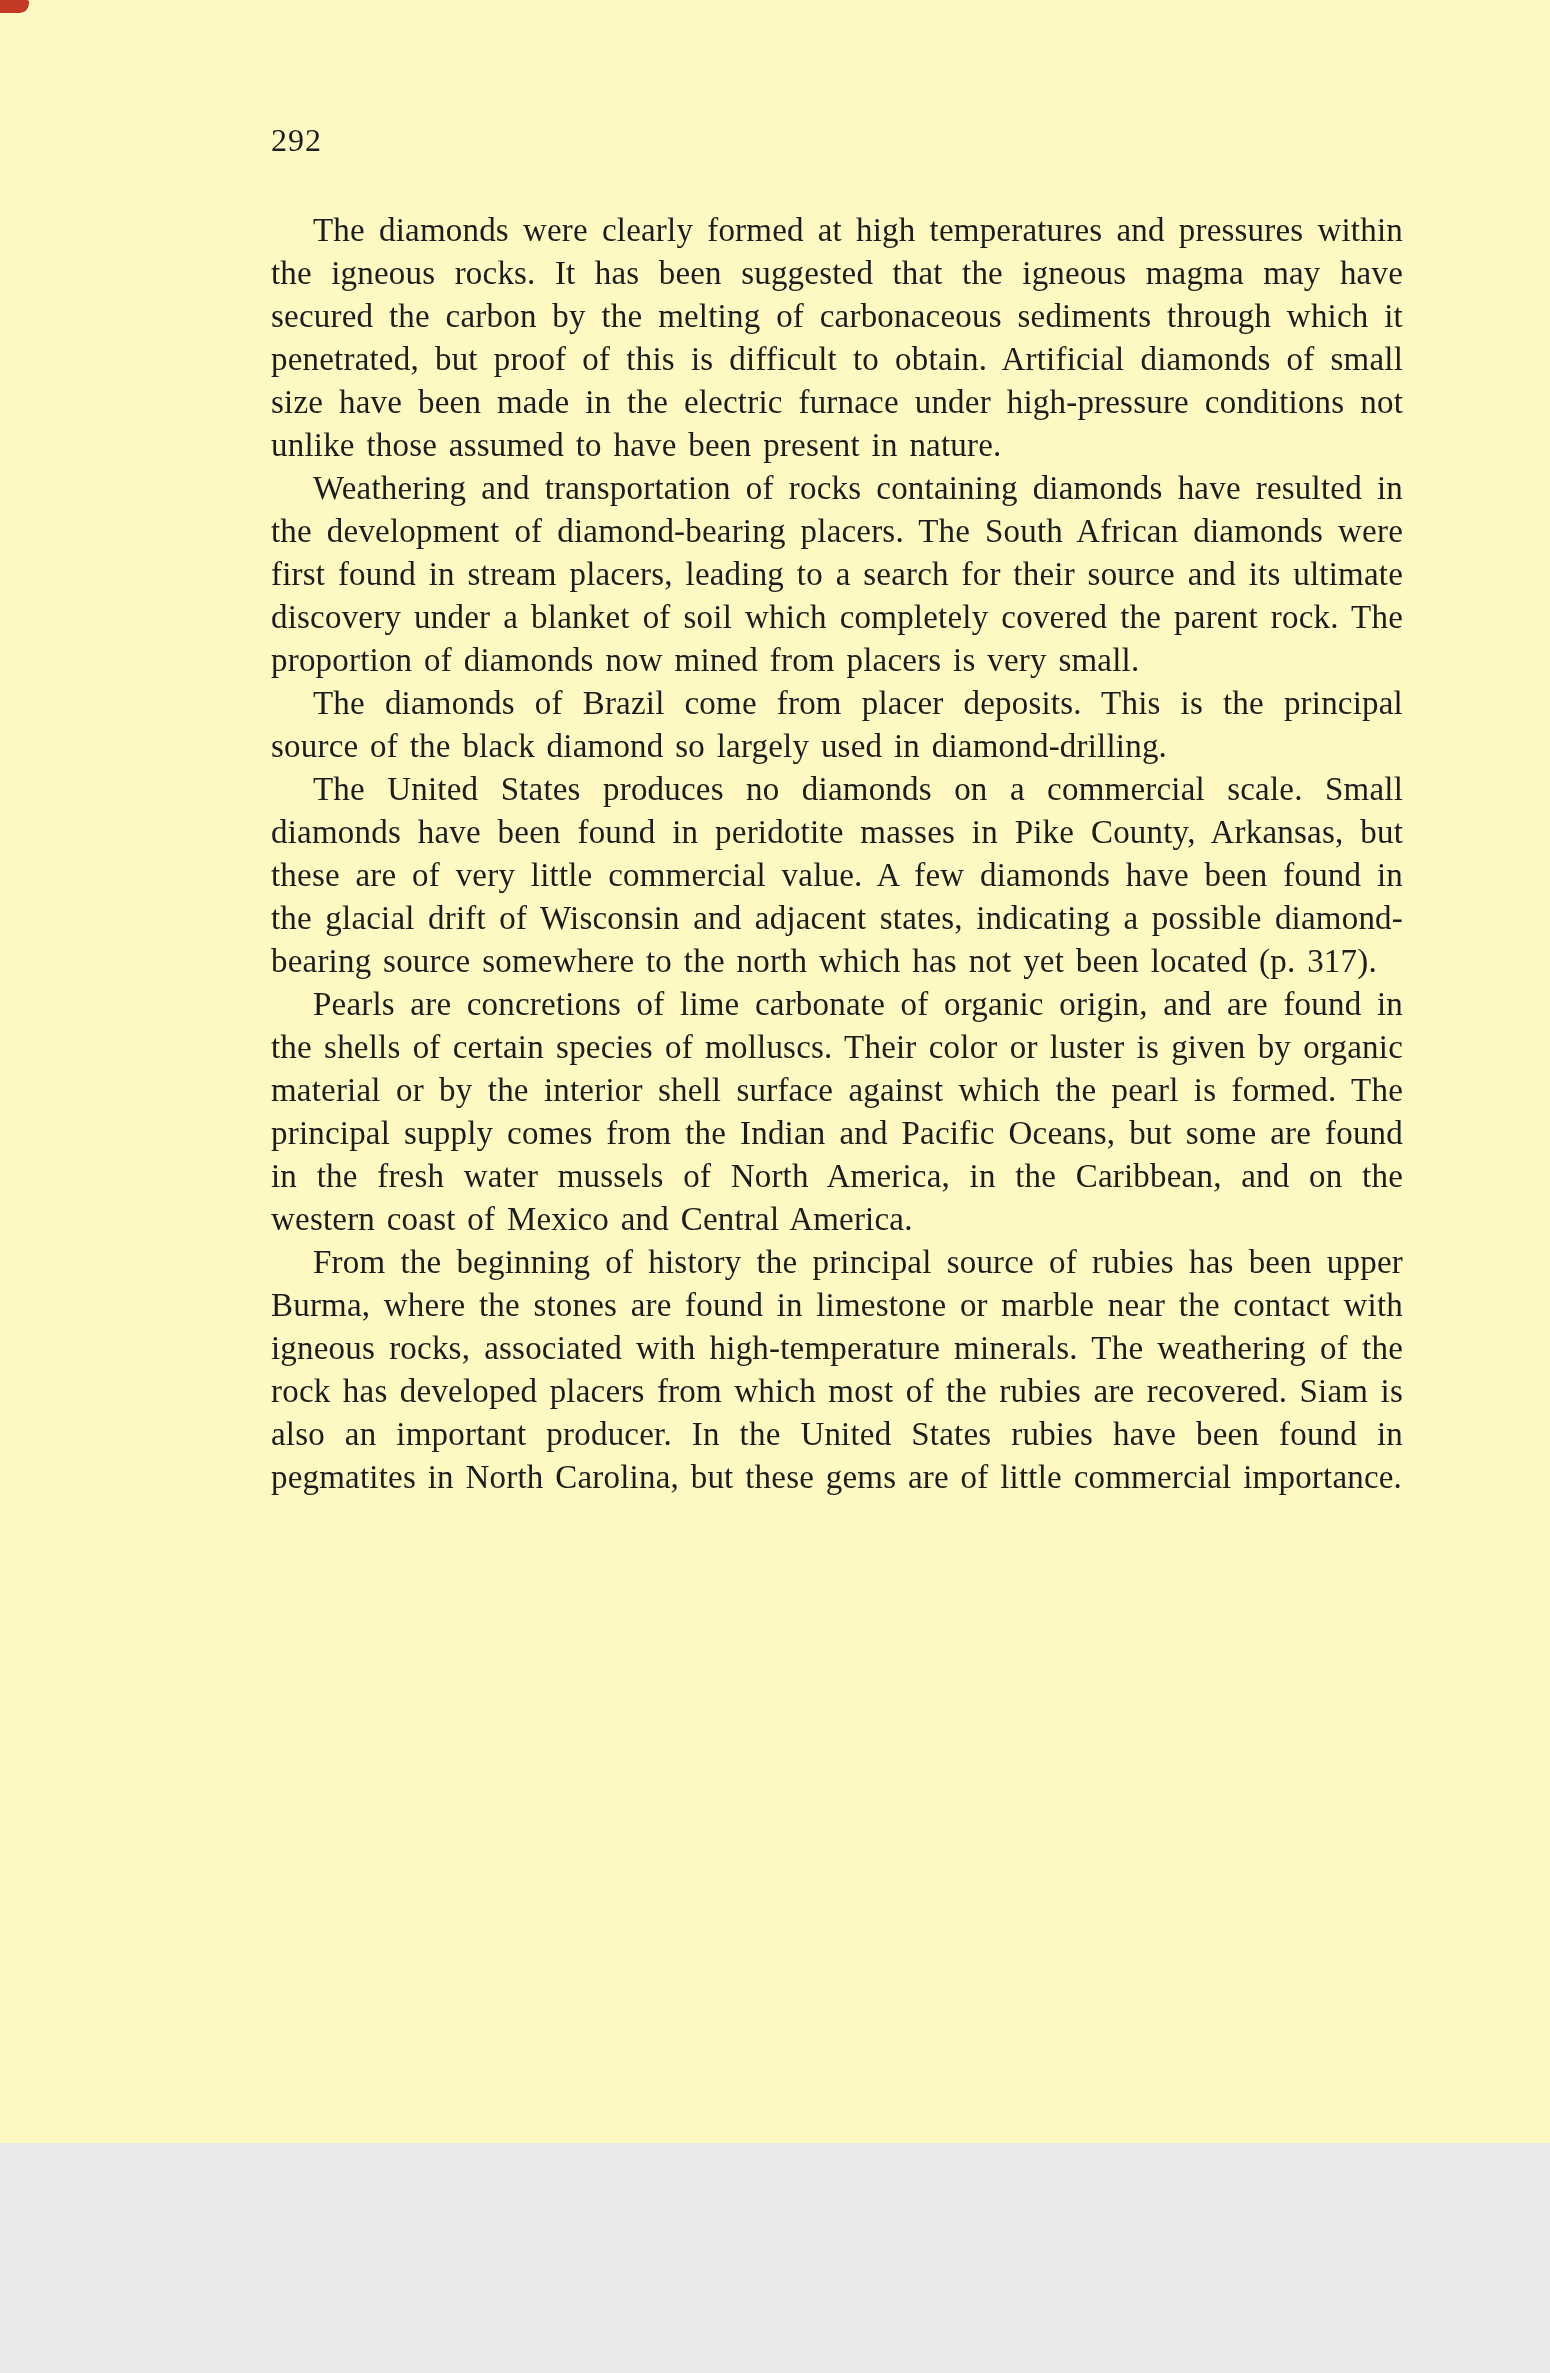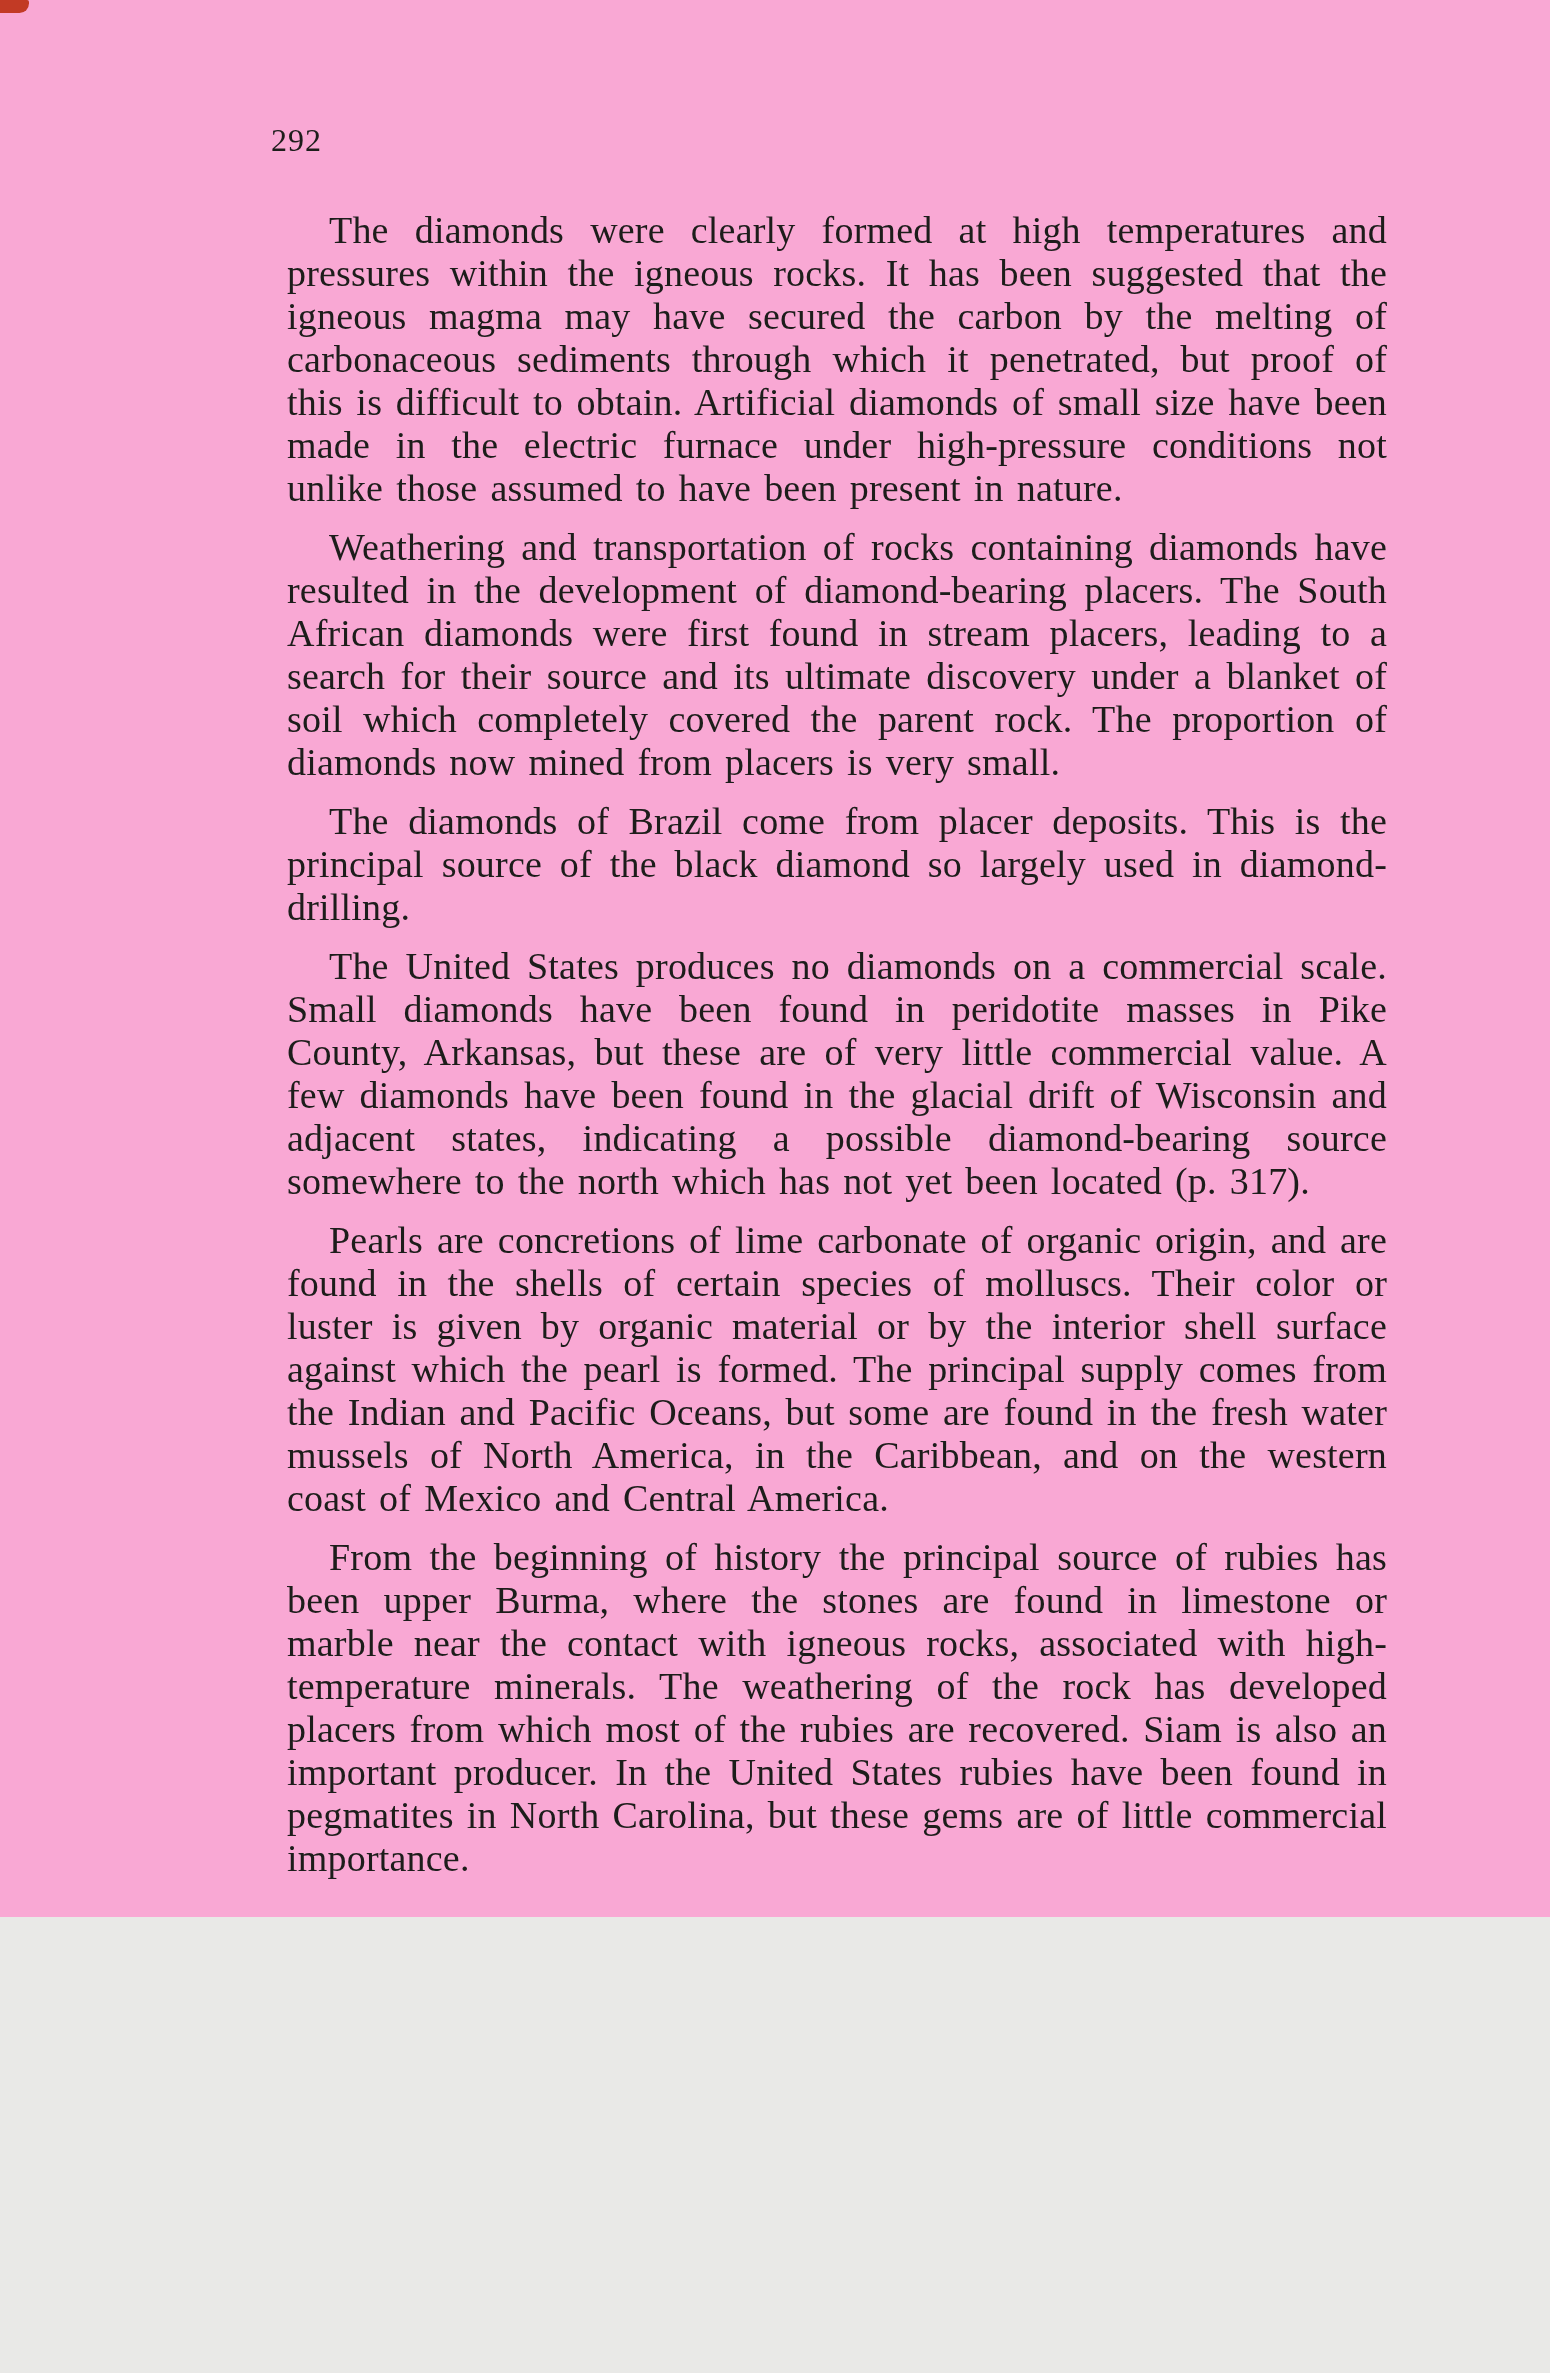--- a/index.html
+++ b/index.html
@@ -7,22 +7,22 @@
     padding: 0;
   }
   body {
     width: 1550px;
     height: 2373px;
     background: #e9e9e7;
   }
   .page {
     position: relative;
     width: 1550px;
-    height: 1917px;
-    background: #f9a8d4;
+    height: 2143px;
+    background: #fef9c3;
     color: #1d1d1b;
     font-family: "Liberation Serif", "DejaVu Serif", serif;
     overflow: hidden;
   }
   .content {
     position: absolute;
     left: 271px;
     top: 122px;
     width: 1132px;
   }
@@ -38,22 +38,22 @@
     font-size: 32px;
     letter-spacing: 1px;
   }
   .header-title {
     text-align: center;
     font-size: 32px;
     letter-spacing: 2.4px;
     word-spacing: 7.6px;
   }
   .body-text p {
-    margin: 16px;
-    font-size: 38px;
+    margin: 0;
+    font-size: 33px;
     line-height: 43px;
     text-align: justify;
     text-indent: 42px;
     word-spacing: 3.3px;
     letter-spacing: 0.2px;
   }
   .artifact-top-left {
     position: absolute;
     left: 0;
     top: 0;

